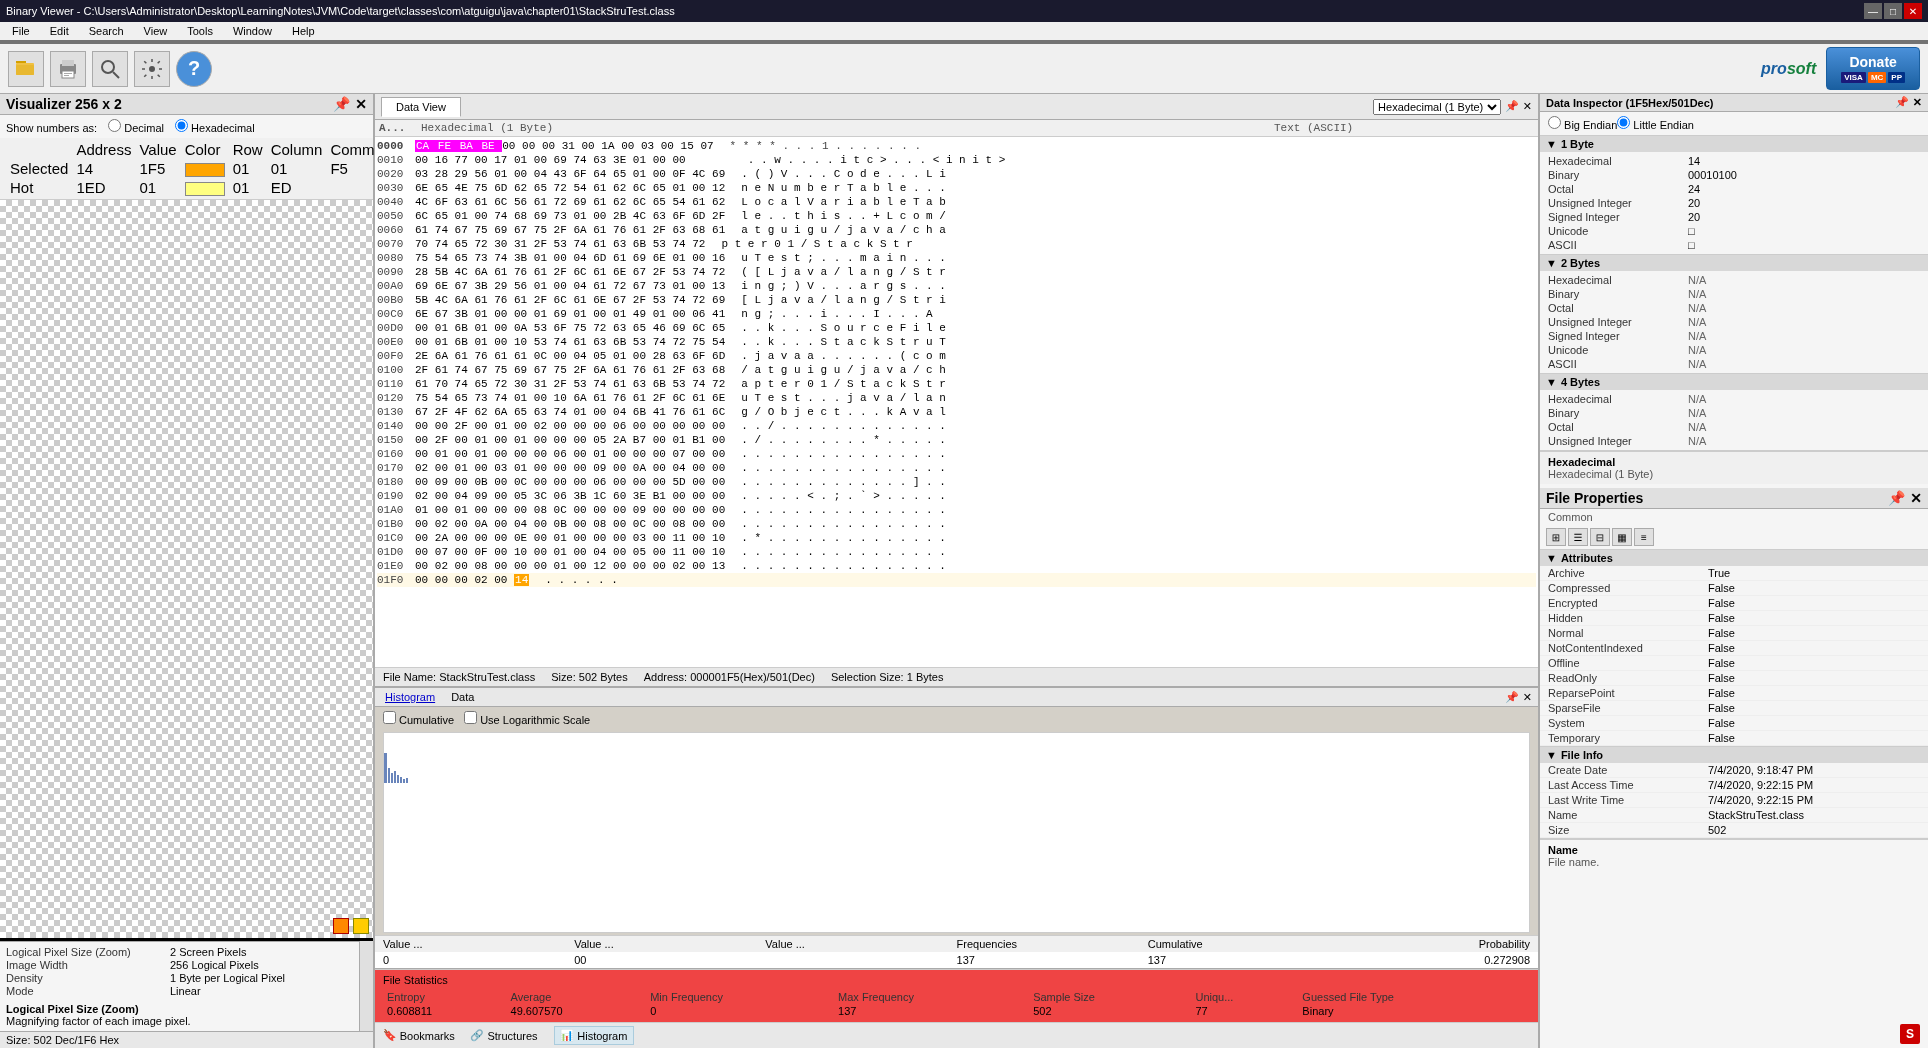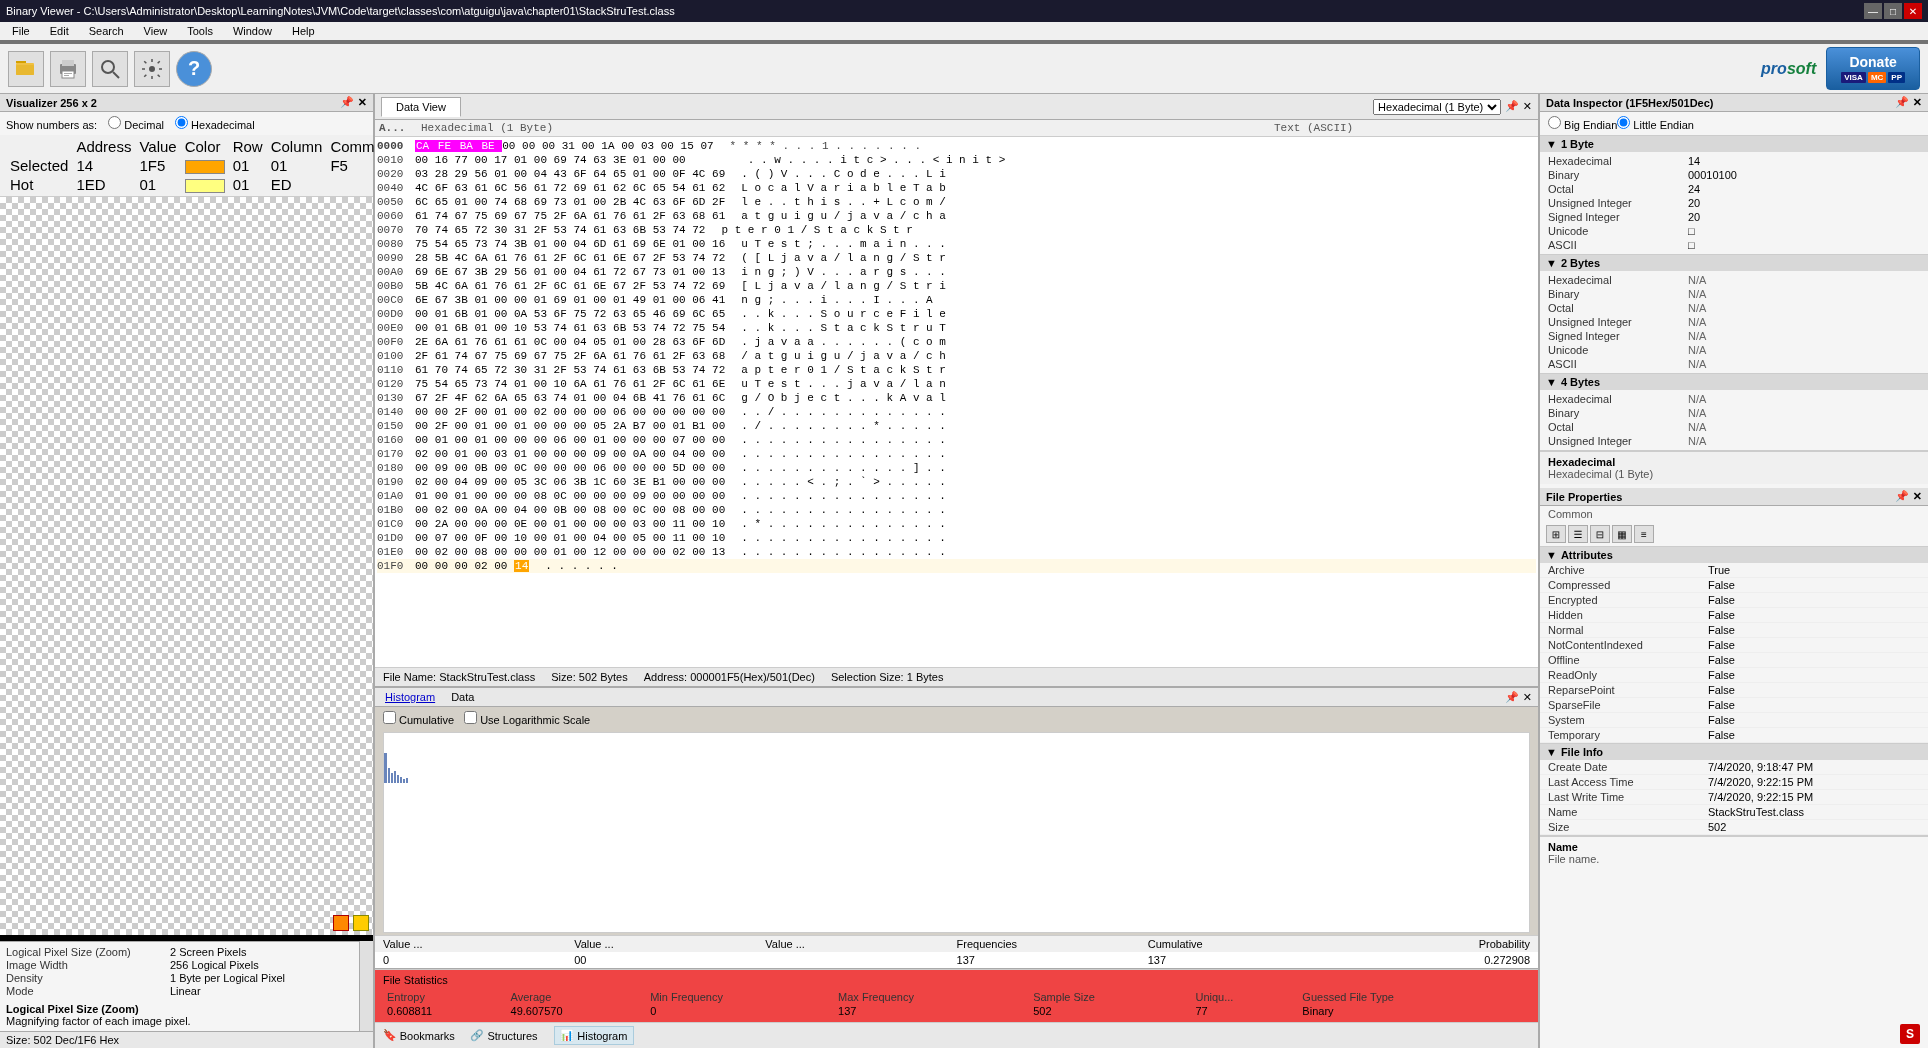--- a/index.html
+++ b/index.html
@@ -18,21 +18,21 @@
     
     #toolbar { background: #f0f0f0; height: 50px; display: flex; align-items: center; padding: 0 8px; border-bottom: 1px solid #aaa; gap: 6px; }
     .toolbar-btn { width: 36px; height: 36px; background: #e0e0e0; border: 1px solid #aaa; cursor: pointer; display: flex; align-items: center; justify-content: center; font-size: 18px; }
     #donate-btn { margin-left: auto; background: linear-gradient(to bottom, #4a90d9, #1a5fa0); color: #fff; border: 1px solid #1a5fa0; padding: 6px 14px; font-size: 13px; font-weight: bold; cursor: pointer; border-radius: 4px; }
     
     
     #main-container { display: flex; height: calc(1048px - 94px); }
     
     
     #left-panel { width: 375px; min-width: 375px; background: #f5f5f5; border-right: 2px solid #aaa; display: flex; flex-direction: column; }
-    #visualizer-header { background: #e0e0e0; border-bottom: 1px solid #aaa; padding: 2px 6px; display: flex; justify-content: space-between; align-items: center; font-size: 11px; font-weight: bold; }
+    #visualizer-header { background: #e0e0e0; border-bottom: 1px solid #aaa; padding: 2px 6px; display: flex; justify-content: space-between; align-items: center; font-size: 14px; font-weight: bold; }
     #visualizer-controls { padding: 4px 6px; font-size: 11px; }
     #visualizer-canvas { flex: 1; background: repeating-conic-gradient(#ccc 0% 25%, #fff 0% 50%) 0 0 / 12px 12px; position: relative; overflow: hidden; }
     .pos-table { width: 100%; border-collapse: collapse; font-size: 15px; }
     .pos-table td { padding: 1px 4px; }
     .pos-table .label { font-weight: normal; }
     .color-box { width: 40px; height: 14px; display: inline-block; border: 1px solid #888; vertical-align: middle; }
     
     
     #left-bottom { background: #f5f5f5; border-top: 1px solid #aaa; padding: 4px 6px; font-size: 11px; max-height: 180px; overflow-y: auto; }
     .info-row { display: flex; gap: 4px; margin-bottom: 1px; }
@@ -98,21 +98,21 @@
     .section-header { background: #d8d8d8; padding: 2px 6px; font-size: 11px; font-weight: bold; cursor: pointer; display: flex; align-items: center; gap: 4px; }
     .section-content { padding: 2px; }
     .inspector-table { width: 100%; border-collapse: collapse; font-size: 11px; }
     .inspector-table td { padding: 1px 6px; }
     .inspector-table .key-col { color: #333; width: 140px; }
     .inspector-table .val-col { color: #000; }
     .inspector-table .na { color: #666; }
     
     
     #file-props { flex: 1; overflow-y: auto; }
-    #props-header { background: #e0e0e0; border-bottom: 1px solid #aaa; padding: 2px 6px; display: flex; justify-content: space-between; align-items: center; font-size: 11px; font-weight: bold; margin-top: 4px; }
+    #props-header { background: #e0e0e0; border-bottom: 1px solid #aaa; padding: 2px 6px; display: flex; justify-content: space-between; align-items: center; font-size: 14px; font-weight: bold; margin-top: 4px; }
     .props-toolbar { display: flex; gap: 2px; padding: 3px 6px; border-bottom: 1px solid #ccc; }
     .props-btn { width: 20px; height: 18px; background: #e0e0e0; border: 1px solid #aaa; cursor: pointer; font-size: 10px; display: flex; align-items: center; justify-content: center; }
     
     
     .attrs-table { width: 100%; border-collapse: collapse; font-size: 11px; }
     .attrs-table td { padding: 1px 8px; border-bottom: 1px solid #eee; }
     .attrs-table .attr-name { color: #333; width: 160px; }
     .attrs-table .attr-val { color: #000; }
     
     
@@ -247,21 +247,21 @@
     </div>
 
     <div id="visualizer-canvas" class="checker" style="flex:1; min-height:200px; position:relative;">
 
       <div style="position:absolute; bottom:0; right:0; display:flex; align-items:center; gap:4px; padding:4px;">
         <div style="width:16px;height:16px;background:#ff8800;border:1px solid #a00;"></div>
         <div style="width:16px;height:16px;background:#ffcc00;border:1px solid #880;"></div>
       </div>
     </div>
 
-    <div style="flex:0 0 auto; overflow-y:auto; background:#f5f5f5; border-top:6px solid #000000; max-height:160px; position:relative;">
+    <div style="flex:0 0 auto; overflow-y:auto; background:#f5f5f5; border-top:3px solid #000000; max-height:160px; position:relative;">
       <div style="position:absolute;top:0;right:0;width:14px;height:100%;background:#e0e0e0;border-left:1px solid #aaa;"></div>
       <div id="left-bottom">
         <div class="info-row">
           <span class="info-label">Logical Pixel Size (Zoom)</span>
           <span class="info-value">2 Screen Pixels</span>
         </div>
         <div class="info-row">
           <span class="info-label">Image Width</span>
           <span class="info-value">256 Logical Pixels</span>
         </div>
@@ -325,20 +325,25 @@
 
         <div class="hex-row">
           <span class="hex-addr" style="color:#444;">0010&nbsp;</span>
           <span>00 16 77 00 17 01 00 69 74 63 3E 01 00 00 &nbsp;&nbsp;&nbsp;&nbsp;&nbsp;&nbsp;</span>
           <span style="margin-left:16px;">. . w . . . . i t c &gt; . . . &lt; i n i t &gt;</span>
         </div>
         <div class="hex-row">
           <span class="hex-addr" style="color:#444;">0020&nbsp;</span>
           <span>03 28 29 56 01 00 04 43 6F 64 65 01 00 0F 4C 69</span>
           <span style="margin-left:16px;">. ( ) V . . . C o d e . . . L i</span>
+        </div>
+        <div class="hex-row">
+          <span class="hex-addr" style="color:#444;">0030&nbsp;</span>
+          <span>6E 65 4E 75 6D 62 65 72 54 61 62 6C 65 01 00 12</span>
+          <span style="margin-left:16px;">n e N u m b e r T a b l e . . .</span>
         </div>
         <div class="hex-row">
           <span class="hex-addr" style="color:#444;">0040&nbsp;</span>
           <span>4C 6F 63 61 6C 56 61 72 69 61 62 6C 65 54 61 62</span>
           <span style="margin-left:16px;">L o c a l V a r i a b l e T a b</span>
         </div>
         <div class="hex-row">
           <span class="hex-addr" style="color:#444;">0050&nbsp;</span>
           <span>6C 65 01 00 74 68 69 73 01 00 2B 4C 63 6F 6D 2F</span>
           <span style="margin-left:16px;">l e . . t h i s . . + L c o m /</span>

